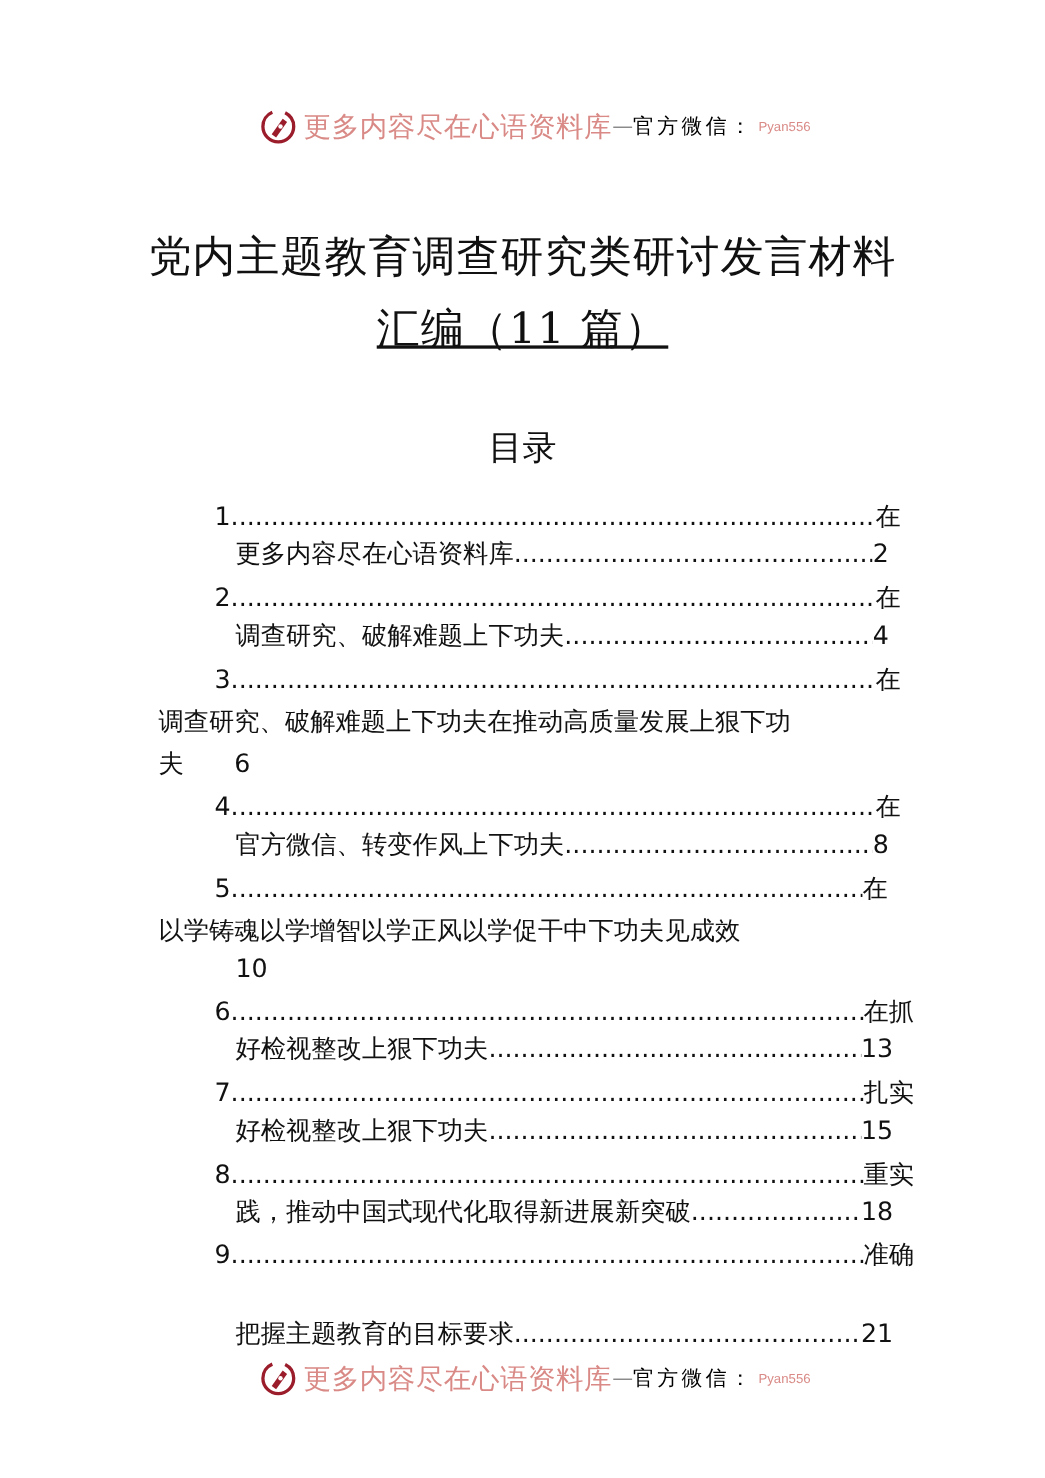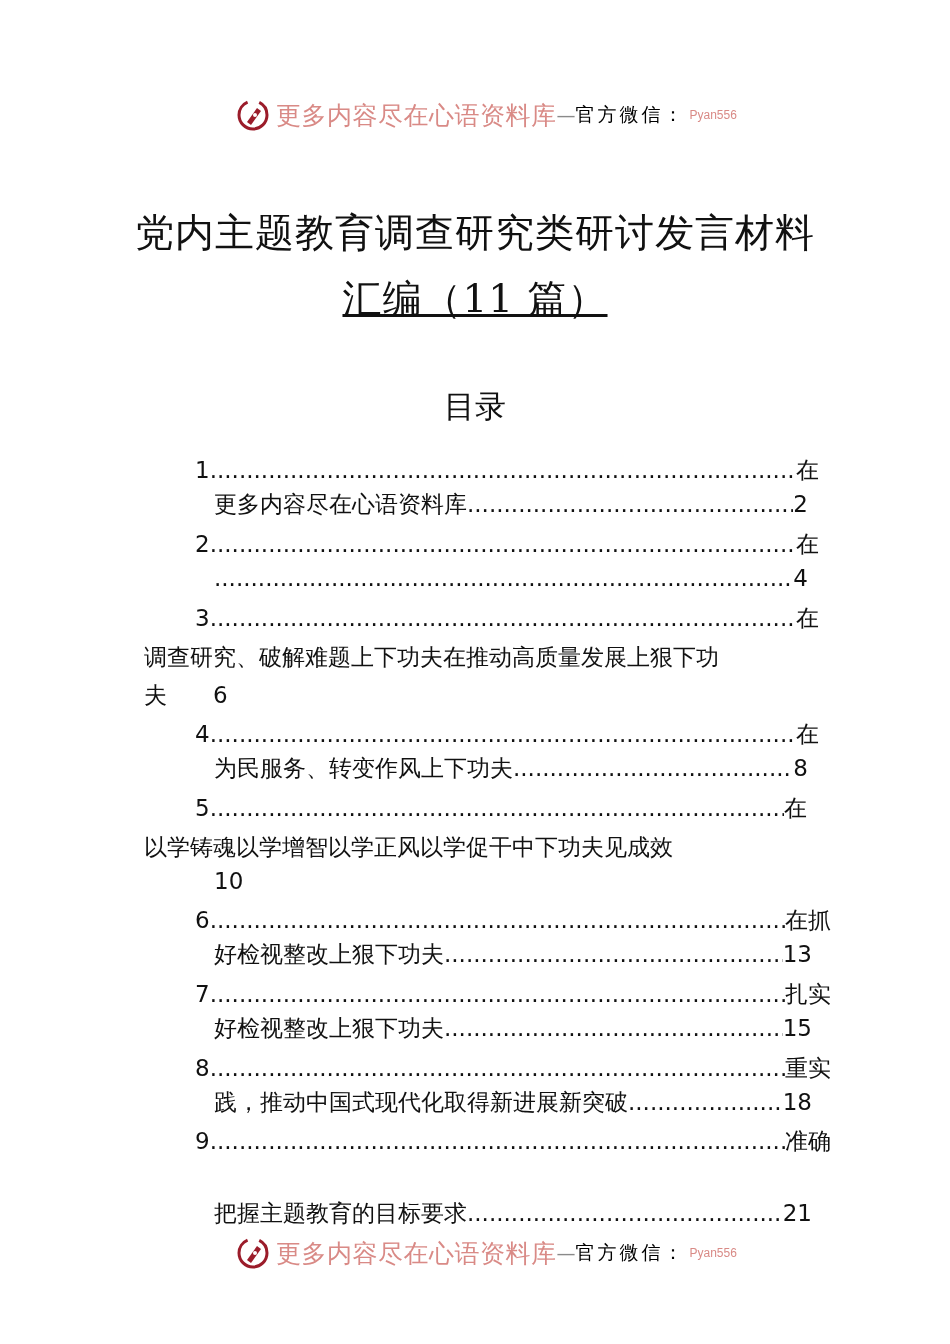--- a/index.html
+++ b/index.html
@@ -53,20 +53,21 @@
       <span class="dots"></span>
       <span>2</span>
   </div>
 
   <div class="line" style="top:527px;left:195px;width:624px;">
     <span>2</span>
       <span class="dots"></span>
       <span>在</span>
   </div>
   <div class="line" style="top:561px;left:214px;width:594px;">
+    <span>调查研究、破解难题上下功夫</span>
       <span class="dots"></span>
       <span>4</span>
   </div>
 
   <div class="line" style="top:601px;left:195px;width:624px;">
     <span>3</span>
       <span class="dots"></span>
       <span>在</span>
   </div>
   <div class="line" style="top:640px;left:144px;">
@@ -77,21 +78,21 @@
       <span style="display:inline-block;width:46px;"></span>
       <span>6</span>
   </div>
 
   <div class="line" style="top:717px;left:195px;width:624px;">
     <span>4</span>
       <span class="dots"></span>
       <span>在</span>
   </div>
   <div class="line" style="top:751px;left:214px;width:594px;">
-    <span>为民服务、转变作风上下功夫</span>
+    <span>官方微信、转变作风上下功夫</span>
       <span class="dots"></span>
       <span>8</span>
   </div>
 
   <div class="line" style="top:791px;left:195px;width:612px;">
     <span>5</span>
       <span class="dots"></span>
       <span>在</span>
   </div>
   <div class="line" style="top:830px;left:144px;">

